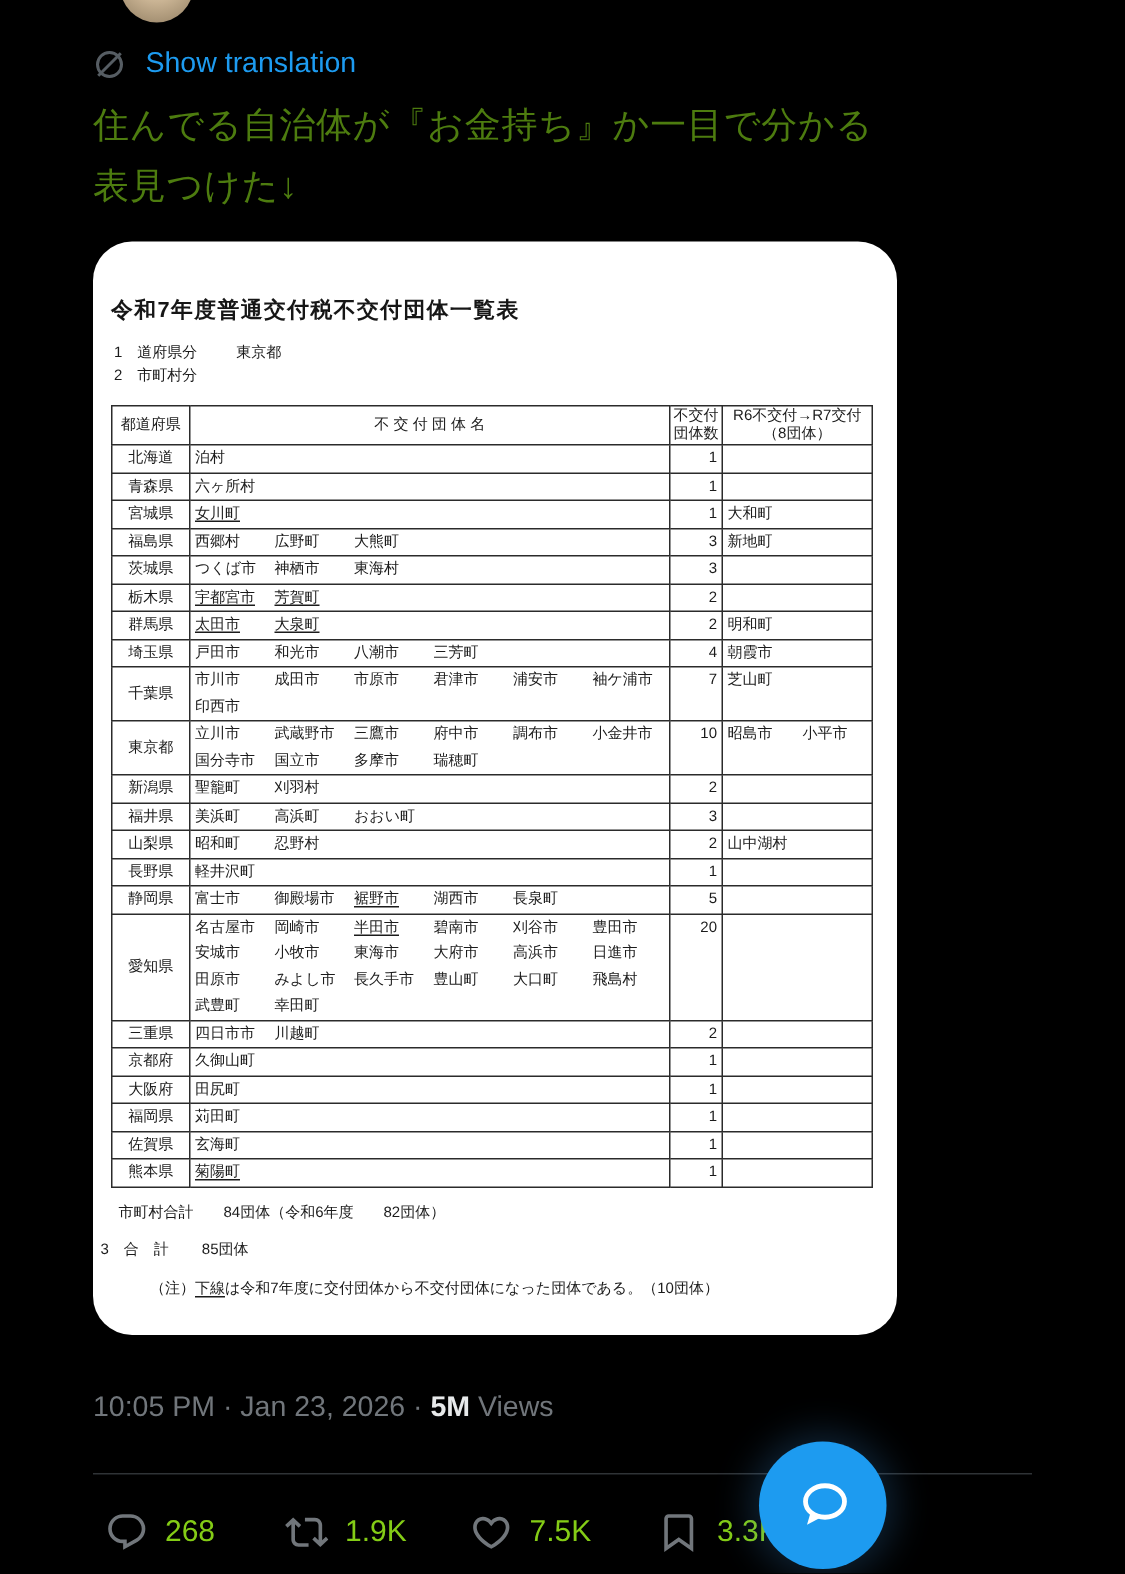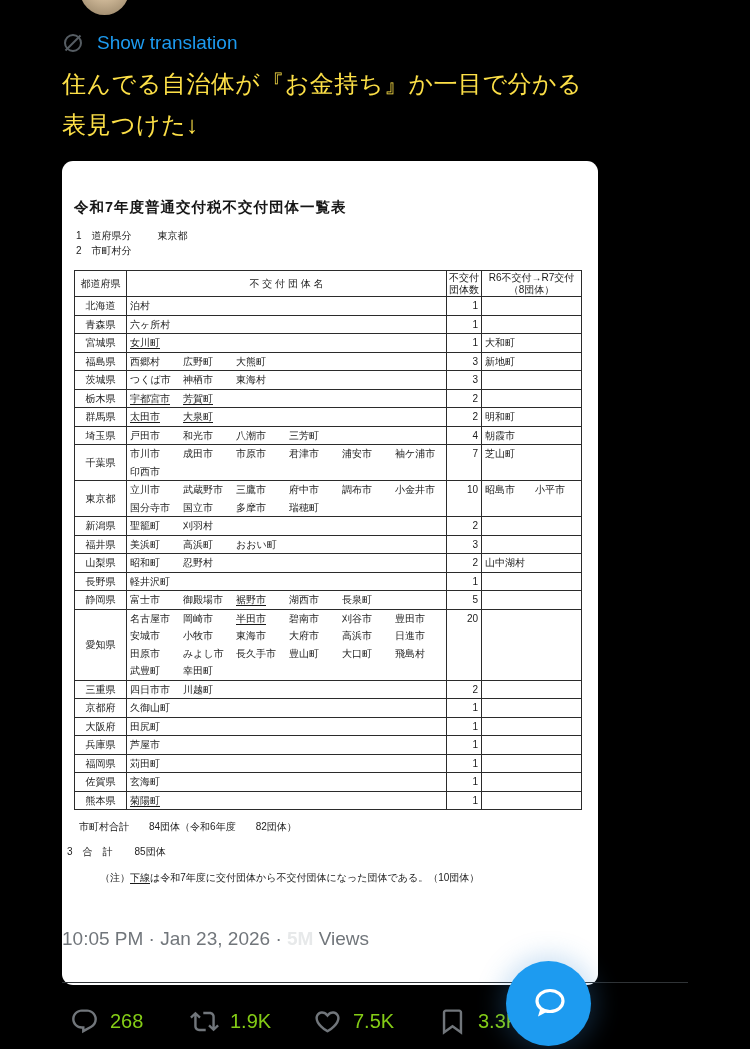--- a/index.html
+++ b/index.html
@@ -25,28 +25,28 @@
     position:absolute; left:61px; top:31px;
     display:flex; align-items:center; gap:12px;
     background:none; border:none; cursor:pointer;
   }
   .show-translation .label { color:#1d9bf0; font-size:19px; }
   .translate-icon { width:24px; height:24px; display:block; }
 
   
   .tweet-text {
     position:absolute; left:62px; top:63px;
-    color:#fde047; font-size:24px; line-height:41px;
+    color:#4d7c0f; font-size:24px; line-height:41px;
     letter-spacing:0.5px; white-space:nowrap;
   }
 
   
   .media-card {
-    position:absolute; left:62px; top:161px; width:536px; height:824px;
-    background:#ffffff; border-radius:11px; overflow:hidden;
+    position:absolute; left:62px; top:161px; width:536px; height:729px;
+    background:#ffffff; border-radius:26px; overflow:hidden;
     color:#1b1b1b; cursor:pointer;
   }
   .doc { padding:36px 12px 0 12px; font-size:10px; }
   .doc-title { font-size:14.5px; font-weight:bold; letter-spacing:1px; line-height:20px; color:#161616; }
   .doc-sub1 { margin-top:12px; line-height:13px; margin-left:2px; }
   .doc-sub1 .sec-value { margin-left:26px; }
   .doc-sub2 { margin-top:2px; line-height:13px; margin-left:2px; }
 
   table.gov {
     margin-top:13px; border-collapse:collapse; table-layout:fixed;
@@ -396,30 +396,20 @@
               <td class="pref">大阪府</td>
               <td class="names">
                 <div class="name-line">
                   <span class="name-slot">田尻町</span>
                 </div>
               </td>
               <td class="count">1</td>
               <td class="r7"></td>
             </tr>
             <tr>
-              <td class="pref">兵庫県</td>
-              <td class="names">
-                <div class="name-line">
-                  <span class="name-slot">芦屋市</span>
-                </div>
-              </td>
-              <td class="count">1</td>
-              <td class="r7"></td>
-            </tr>
-            <tr>
               <td class="pref">福岡県</td>
               <td class="names">
                 <div class="name-line">
                   <span class="name-slot">苅田町</span>
                 </div>
               </td>
               <td class="count">1</td>
               <td class="r7"></td>
             </tr>
             <tr>

